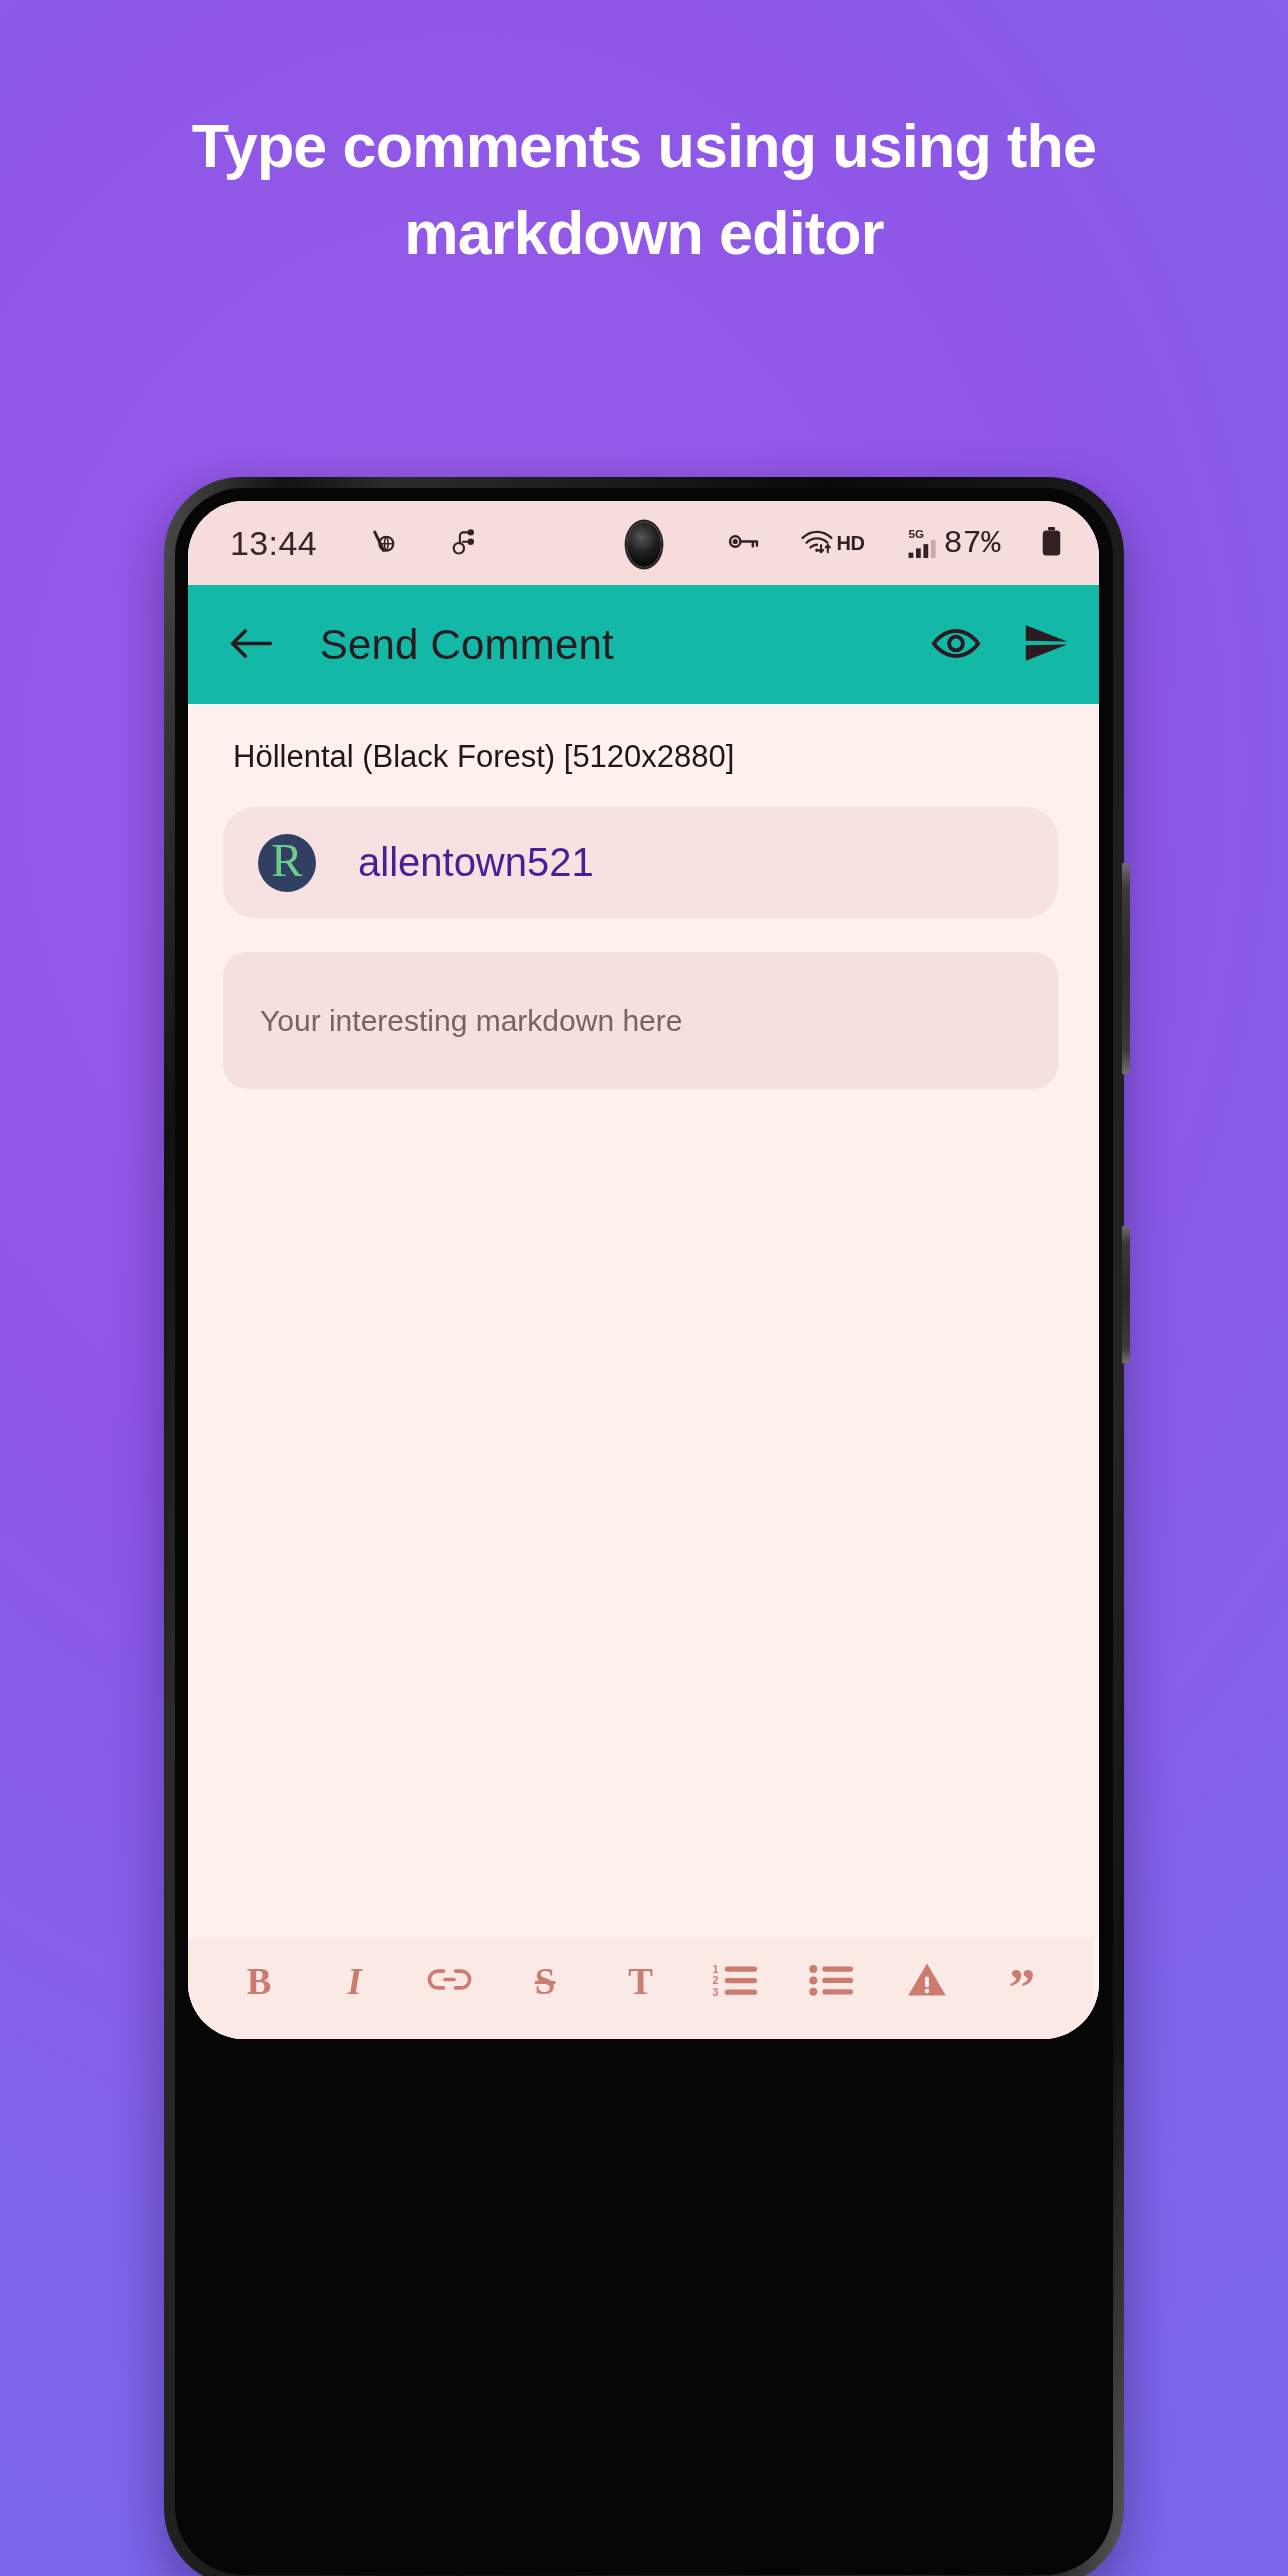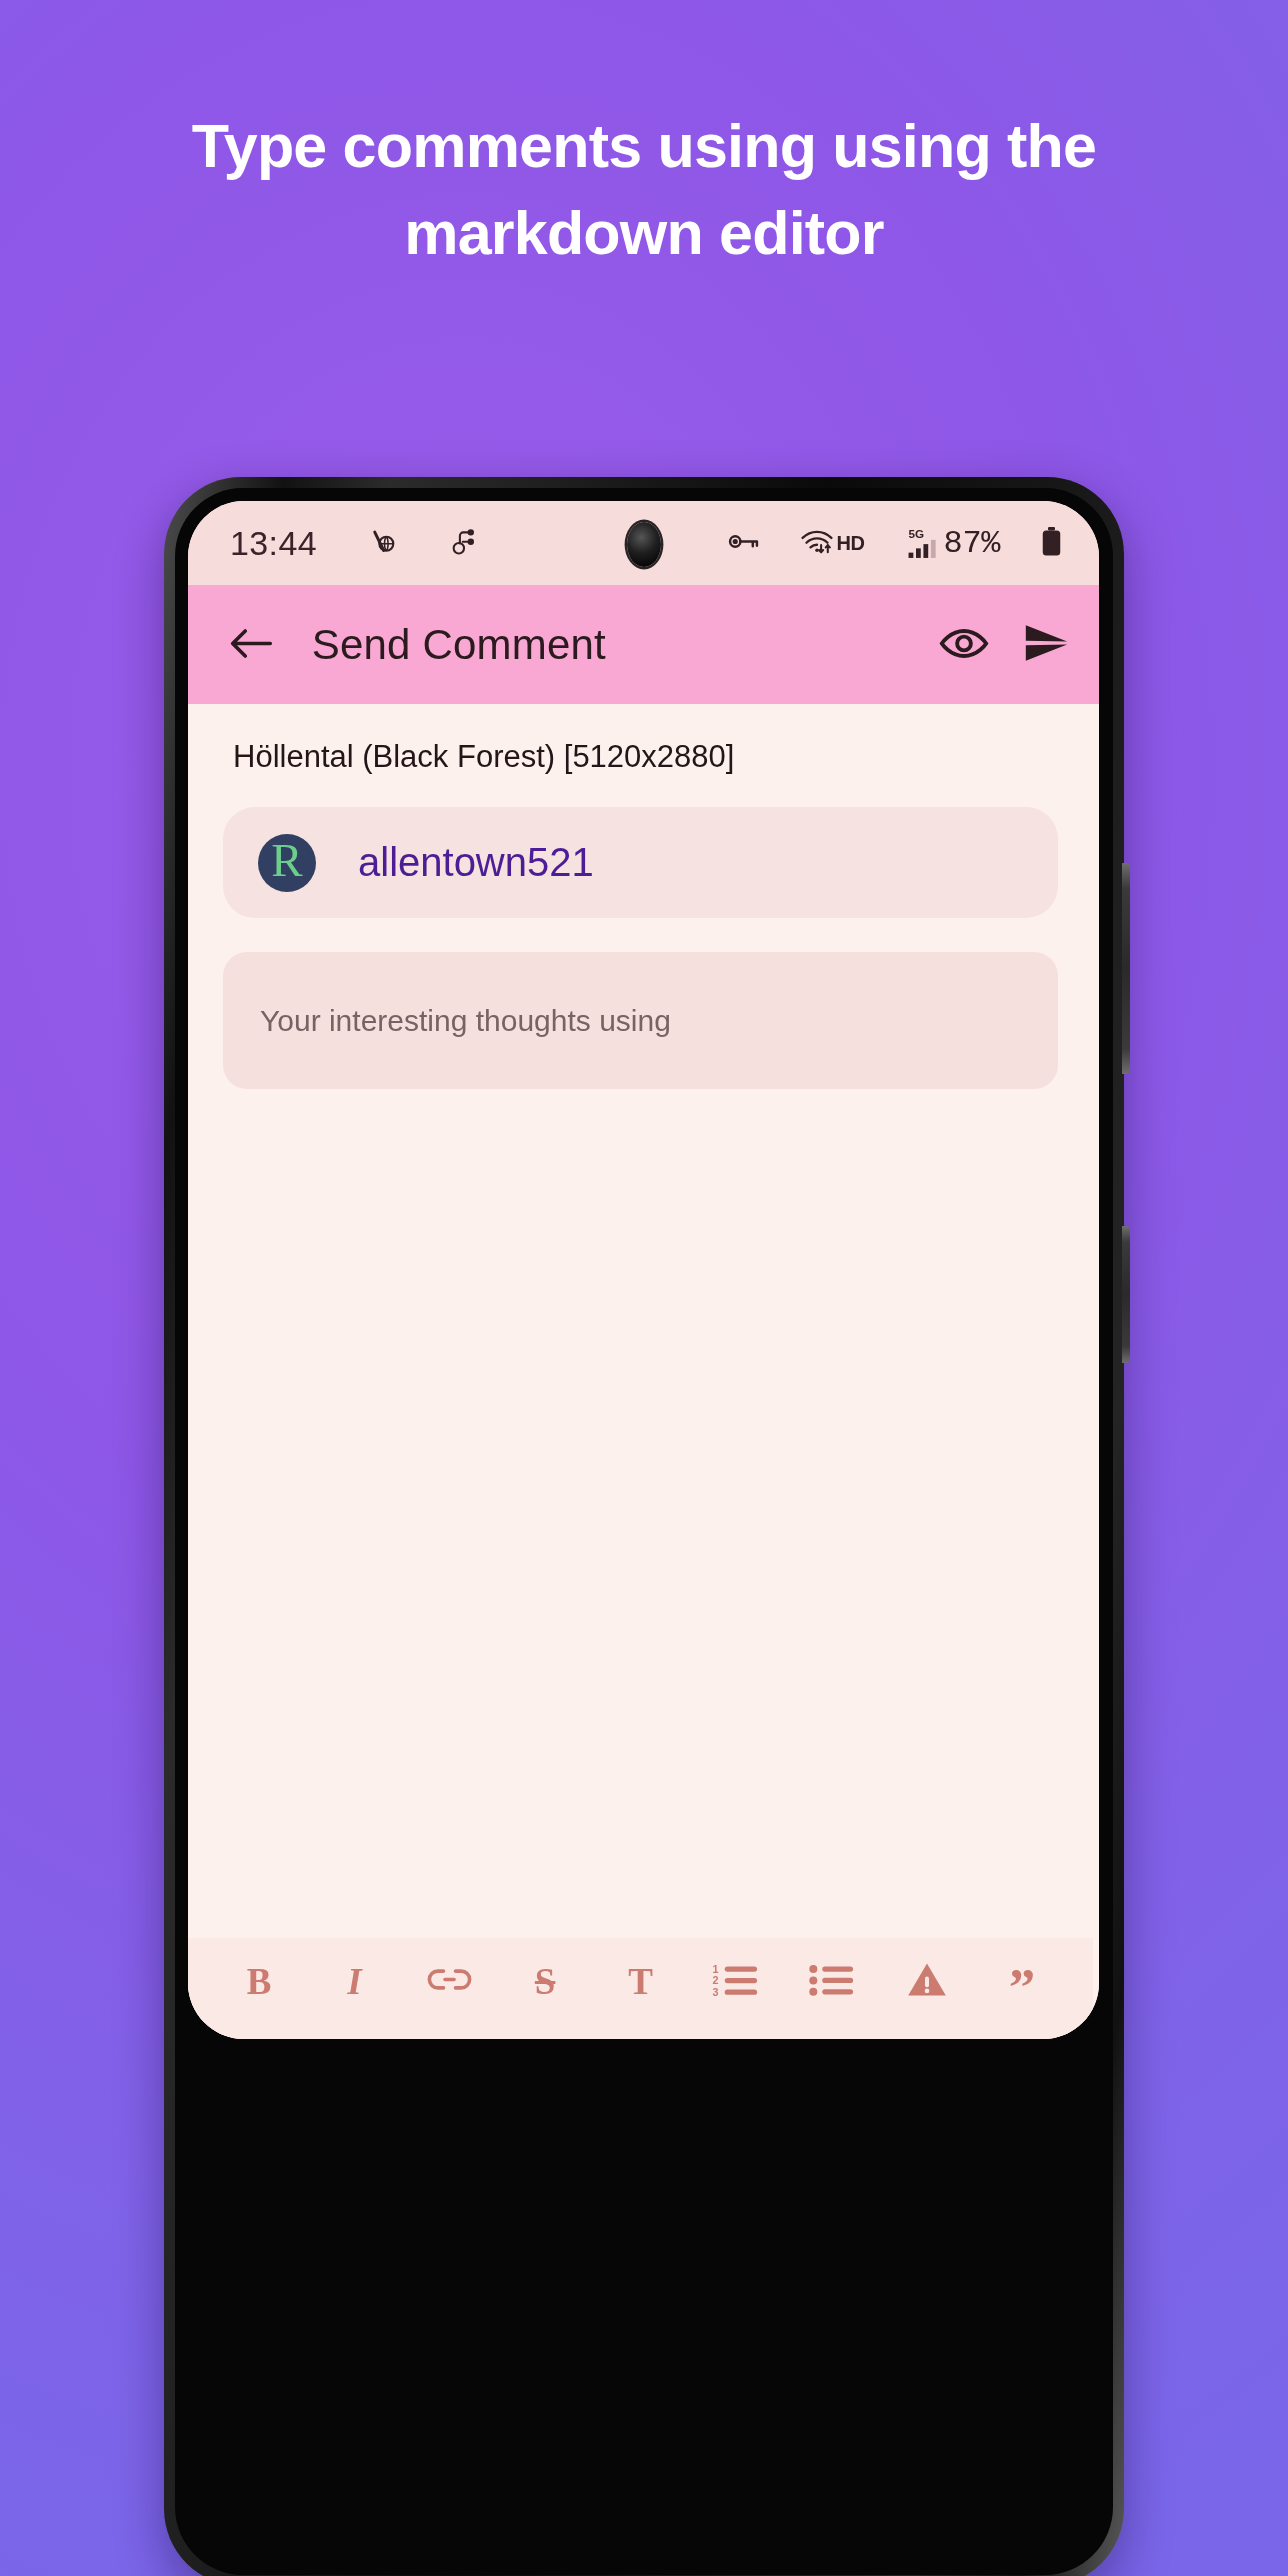--- a/index.html
+++ b/index.html
@@ -133,25 +133,25 @@
     width: 34px;
     height: 45px;
     border-radius: 50%;
     background: radial-gradient(circle at 42% 34%, #565656 0%, #1f1f1f 44%, #0b0b0b 75%, #020202 100%);
     box-shadow: 0 0 0 2.4px #2a2426;
   }
 
   
   #app-bar {
     flex: 0 0 119px;
-    background: #f9a8d4;
+    background: #14b8a6;
     display: flex;
     align-items: center;
     padding: 0 16px 0 29px;
-    gap: 8px;
+    gap: 16px;
   }
   #back-button {
     width: 69px;
     height: 69px;
     display: flex;
     align-items: center;
     justify-content: center;
     border-radius: 50%;
     cursor: pointer;
   }
@@ -383,21 +383,21 @@
       <div id="post-title">Höllental (Black Forest) [5120x2880]</div>
 
       <div id="author-row">
         <div id="author-avatar">
           <span>R</span>
         </div>
         <div id="author-name">allentown521</div>
       </div>
 
       <div id="comment-input">
-        <span id="comment-placeholder">Your interesting thoughts using</span>
+        <span id="comment-placeholder">Your interesting markdown here</span>
       </div>
 
       <div id="editor-spacer"></div>
 
       <div id="markdown-toolbar">
 
         <div class="md-btn">
           <span class="md-glyph serif">B</span>
         </div>
 

